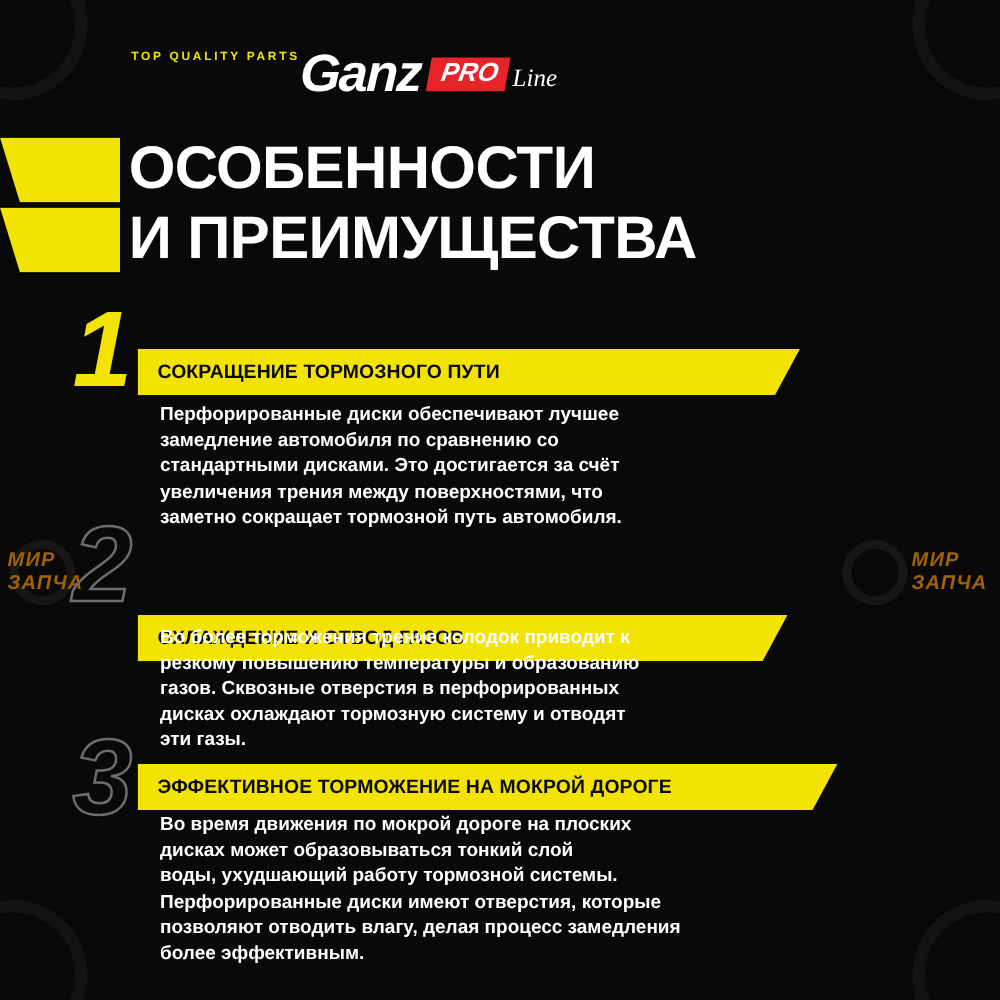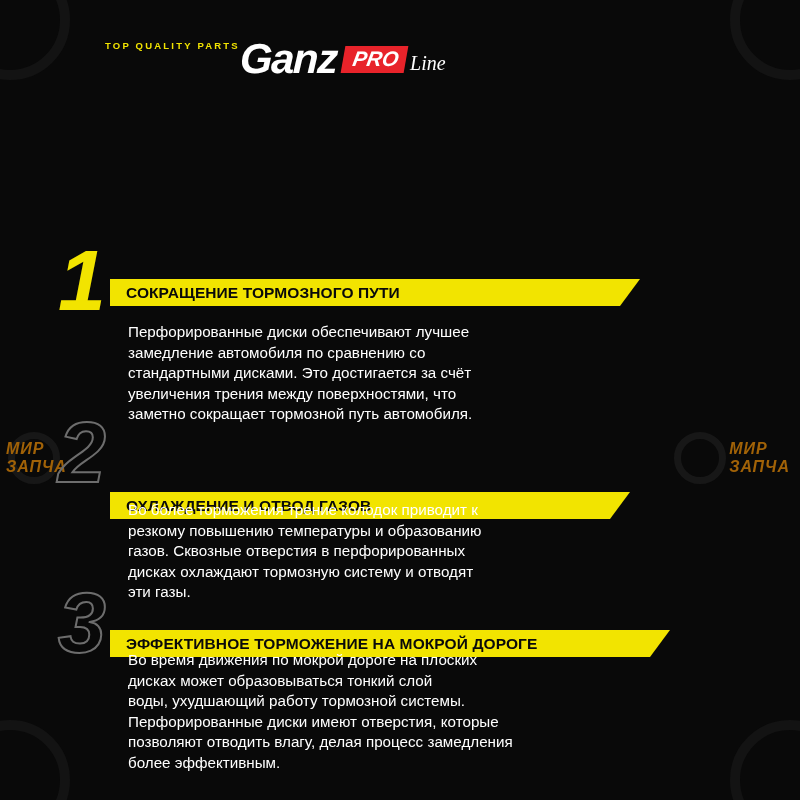--- a/index.html
+++ b/index.html
@@ -153,41 +153,41 @@
     font-style: italic;
   }
   .num-filled { color: #f2e400; }
   .num-outline {
     color: transparent;
     -webkit-text-stroke: 2px #6d6d6d;
   }
   .head-band {
     position: absolute;
     left: 110px;
-    height: 27px;
+    height: 37px;
     background: #f2e400;
     display: flex;
     align-items: center;
     padding-left: 16px;
     padding-right: 34px;
     color: #0a0a0a;
     font-size: 15.5px;
     font-weight: bold;
     letter-spacing: 0.1px;
     white-space: nowrap;
     clip-path: polygon(0 0, 100% 0, calc(100% - 20px) 100%, 0 100%);
   }
   .body-text {
     position: absolute;
     left: 128px;
     width: 510px;
     color: #ffffff;
     font-size: 15.2px;
     line-height: 20.5px;
-    font-weight: normal;
+    font-weight: bold;
     white-space: pre-line;
   }
 </style>
 </head>
 <body>
 
 <div class="page">
 
   <div class="wm-corner tl"></div>
   <div class="wm-corner bl"></div>
@@ -208,20 +208,30 @@
     <div class="logo-left">
       <div class="logo-tag">TOP QUALITY PARTS</div>
       <div class="logo-ganz">Ganz</div>
     </div>
     <div class="logo-right">
       <span class="logo-pro">PRO</span>
       <span class="logo-line">Line</span>
     </div>
   </div>
 
+  <div class="title-block">
+    <div class="band-yellow band-1"></div>
+    <div class="band-yellow band-2"></div>
+    <div class="title-band">
+      <div class="title-text">ОСОБЕННОСТИ</div>
+    </div>
+    <div class="title-band" style="margin-top:6px;">
+      <div class="title-text">И ПРЕИМУЩЕСТВА</div>
+    </div>
+  </div>
 
   <div class="section" style="top:240px;">
     <div class="num num-filled" style="top:0;">1</div>
     <div class="head-band" style="top:39px; width:530px;">СОКРАЩЕНИЕ ТОРМОЗНОГО ПУТИ</div>
     <div class="body-text" style="top:82px;">Перфорированные диски обеспечивают лучшее
 замедление автомобиля по сравнению со
 стандартными дисками. Это достигается за счёт
 увеличения трения между поверхностями, что
 заметно сокращает тормозной путь автомобиля.</div>
   </div>
@@ -231,21 +241,21 @@
     <div class="head-band" style="top:56px; width:520px;margin-top:24px;">ОХЛАЖДЕНИЕ И ОТВОД ГАЗОВ</div>
     <div class="body-text" style="top:88px;">Во более торможения трение колодок приводит к
 резкому повышению температуры и образованию
 газов. Сквозные отверстия в перфорированных
 дисках охлаждают тормозную систему и отводят
 эти газы.</div>
   </div>
 
   <div class="section" style="top:582px;">
     <div class="num num-outline" style="top:0;">3</div>
-    <div class="head-band" style="top:48px; width:560px;">ЭФФЕКТИВНОЕ ТОРМОЖЕНИЕ НА МОКРОЙ ДОРОГЕ</div>
+    <div class="head-band" style="top:29px; width:560px;">ЭФФЕКТИВНОЕ ТОРМОЖЕНИЕ НА МОКРОЙ ДОРОГЕ</div>
     <div class="body-text" style="top:68px; width:530px;">Во время движения по мокрой дороге на плоских
 дисках может образовываться тонкий слой
 воды, ухудшающий работу тормозной системы.
 Перфорированные диски имеют отверстия, которые
 позволяют отводить влагу, делая процесс замедления
 более эффективным.</div>
   </div>
 
 </div>
 

